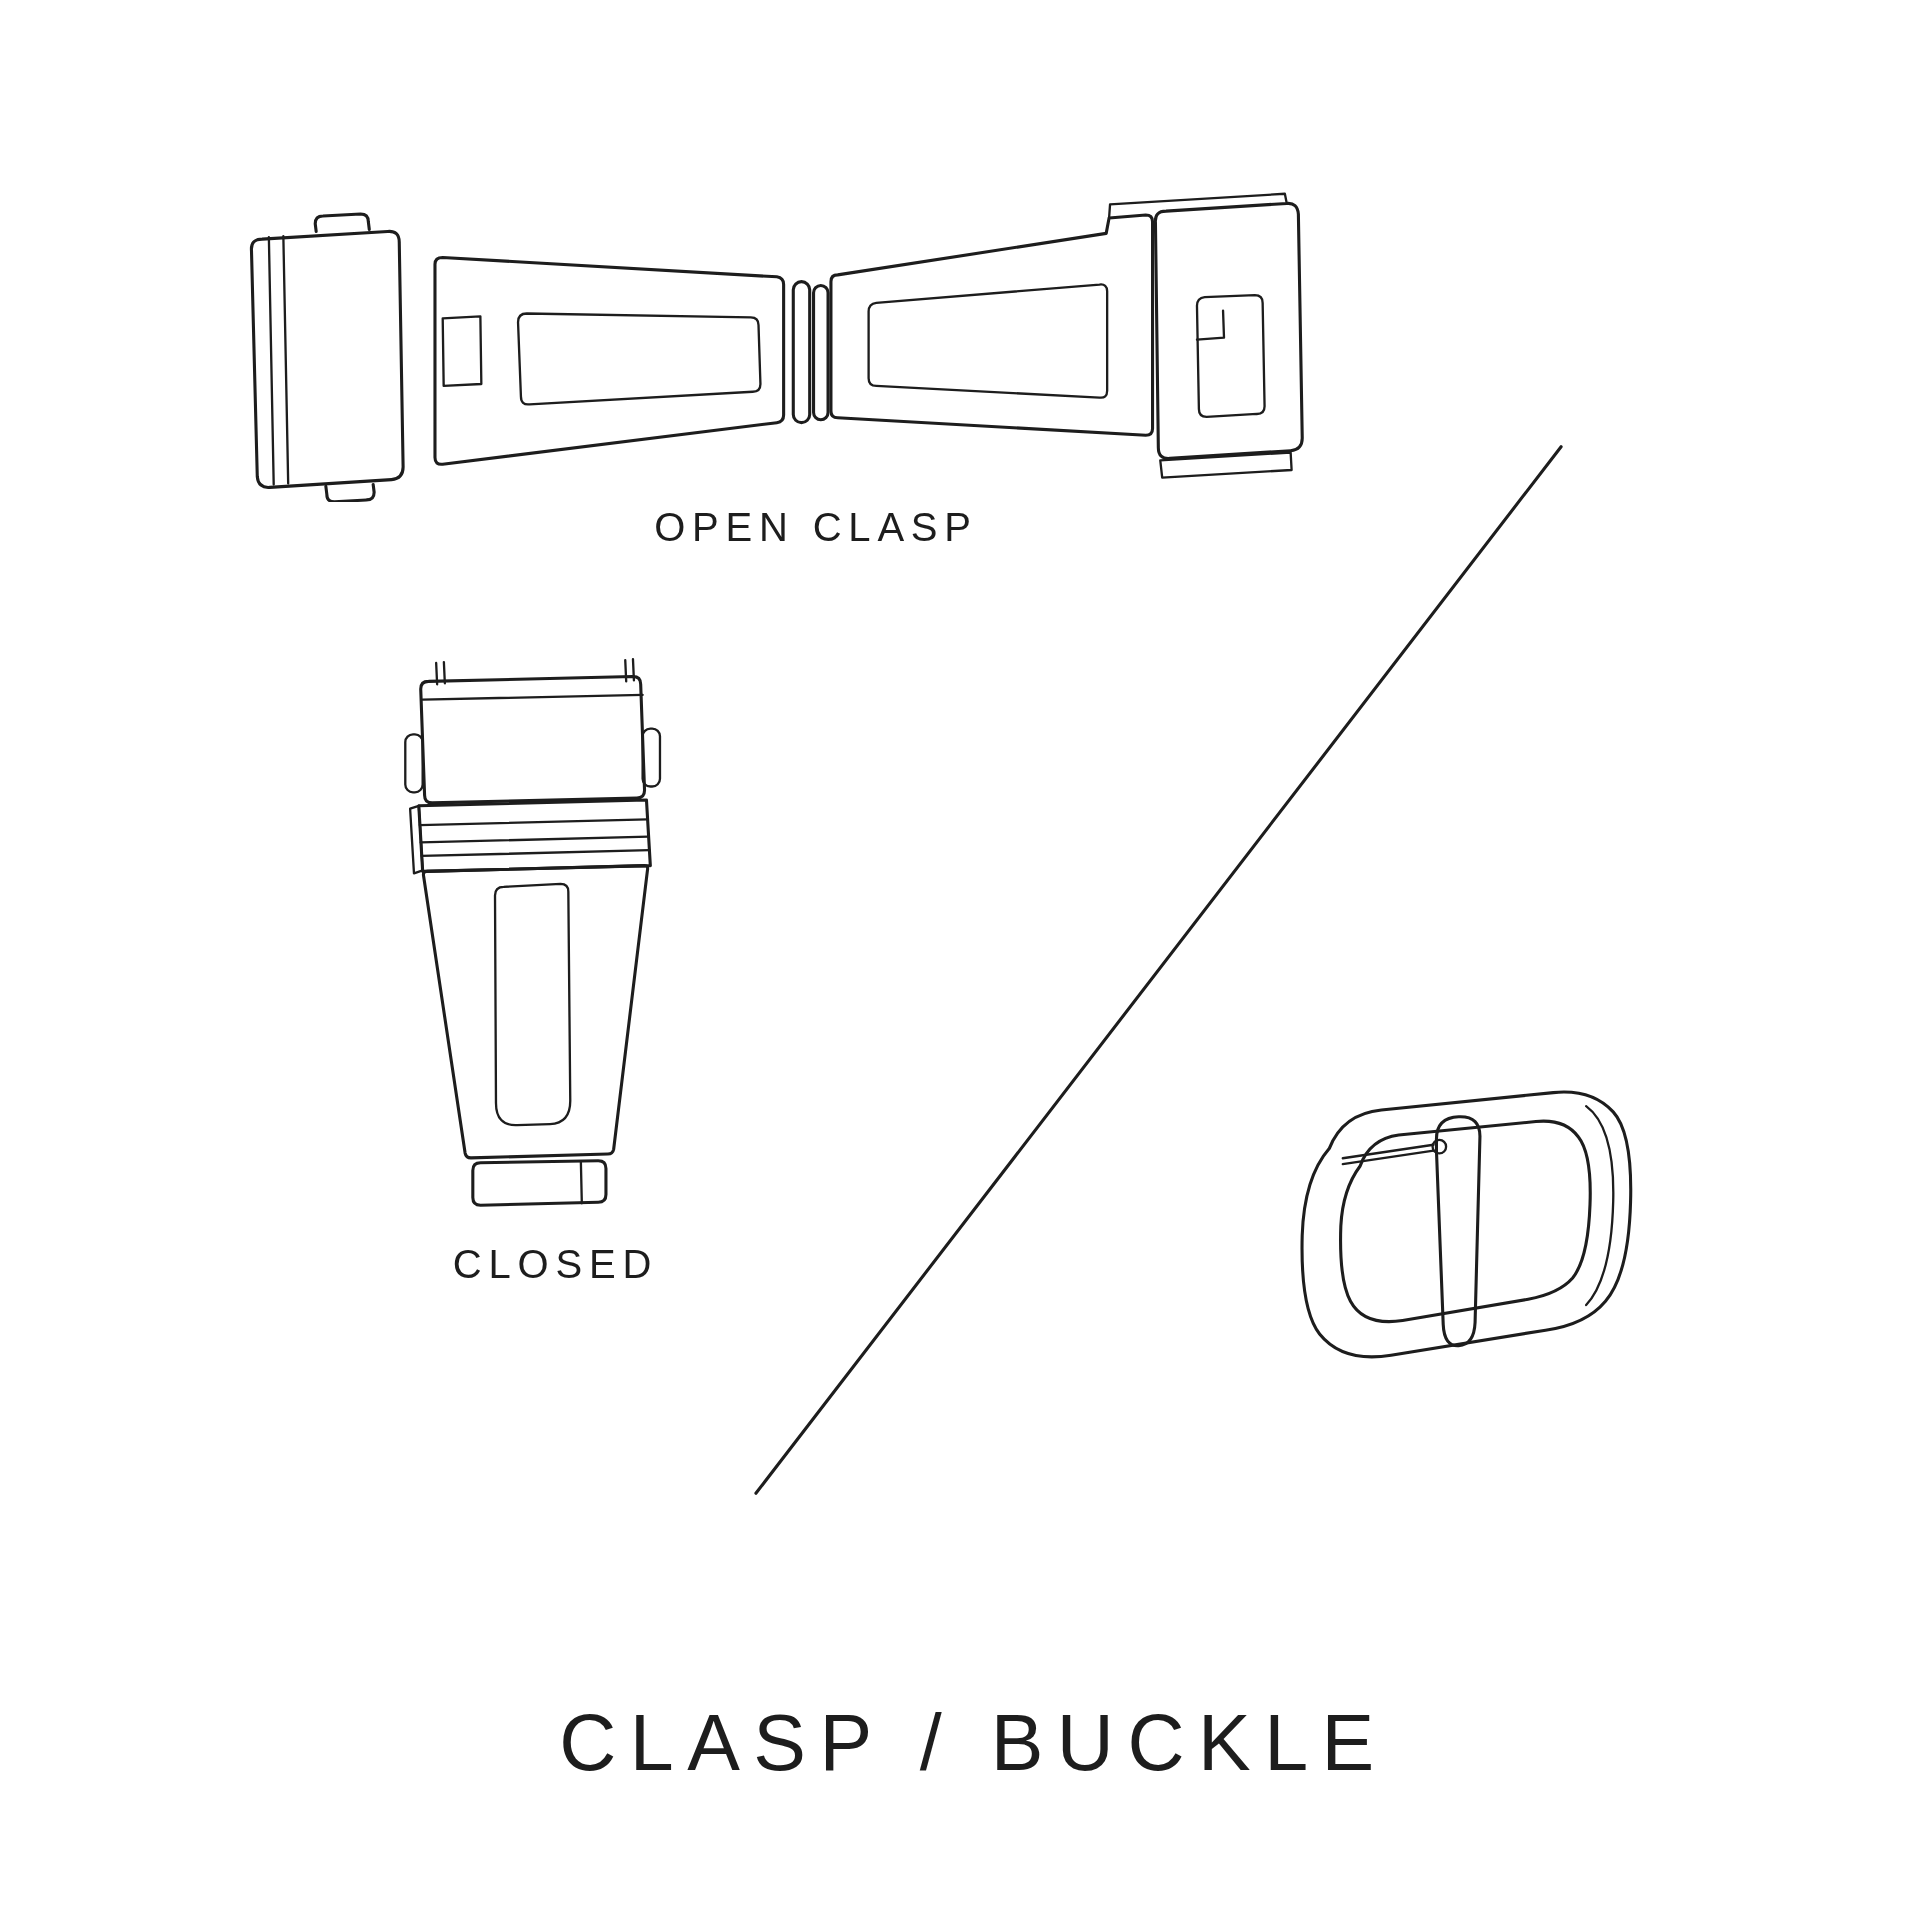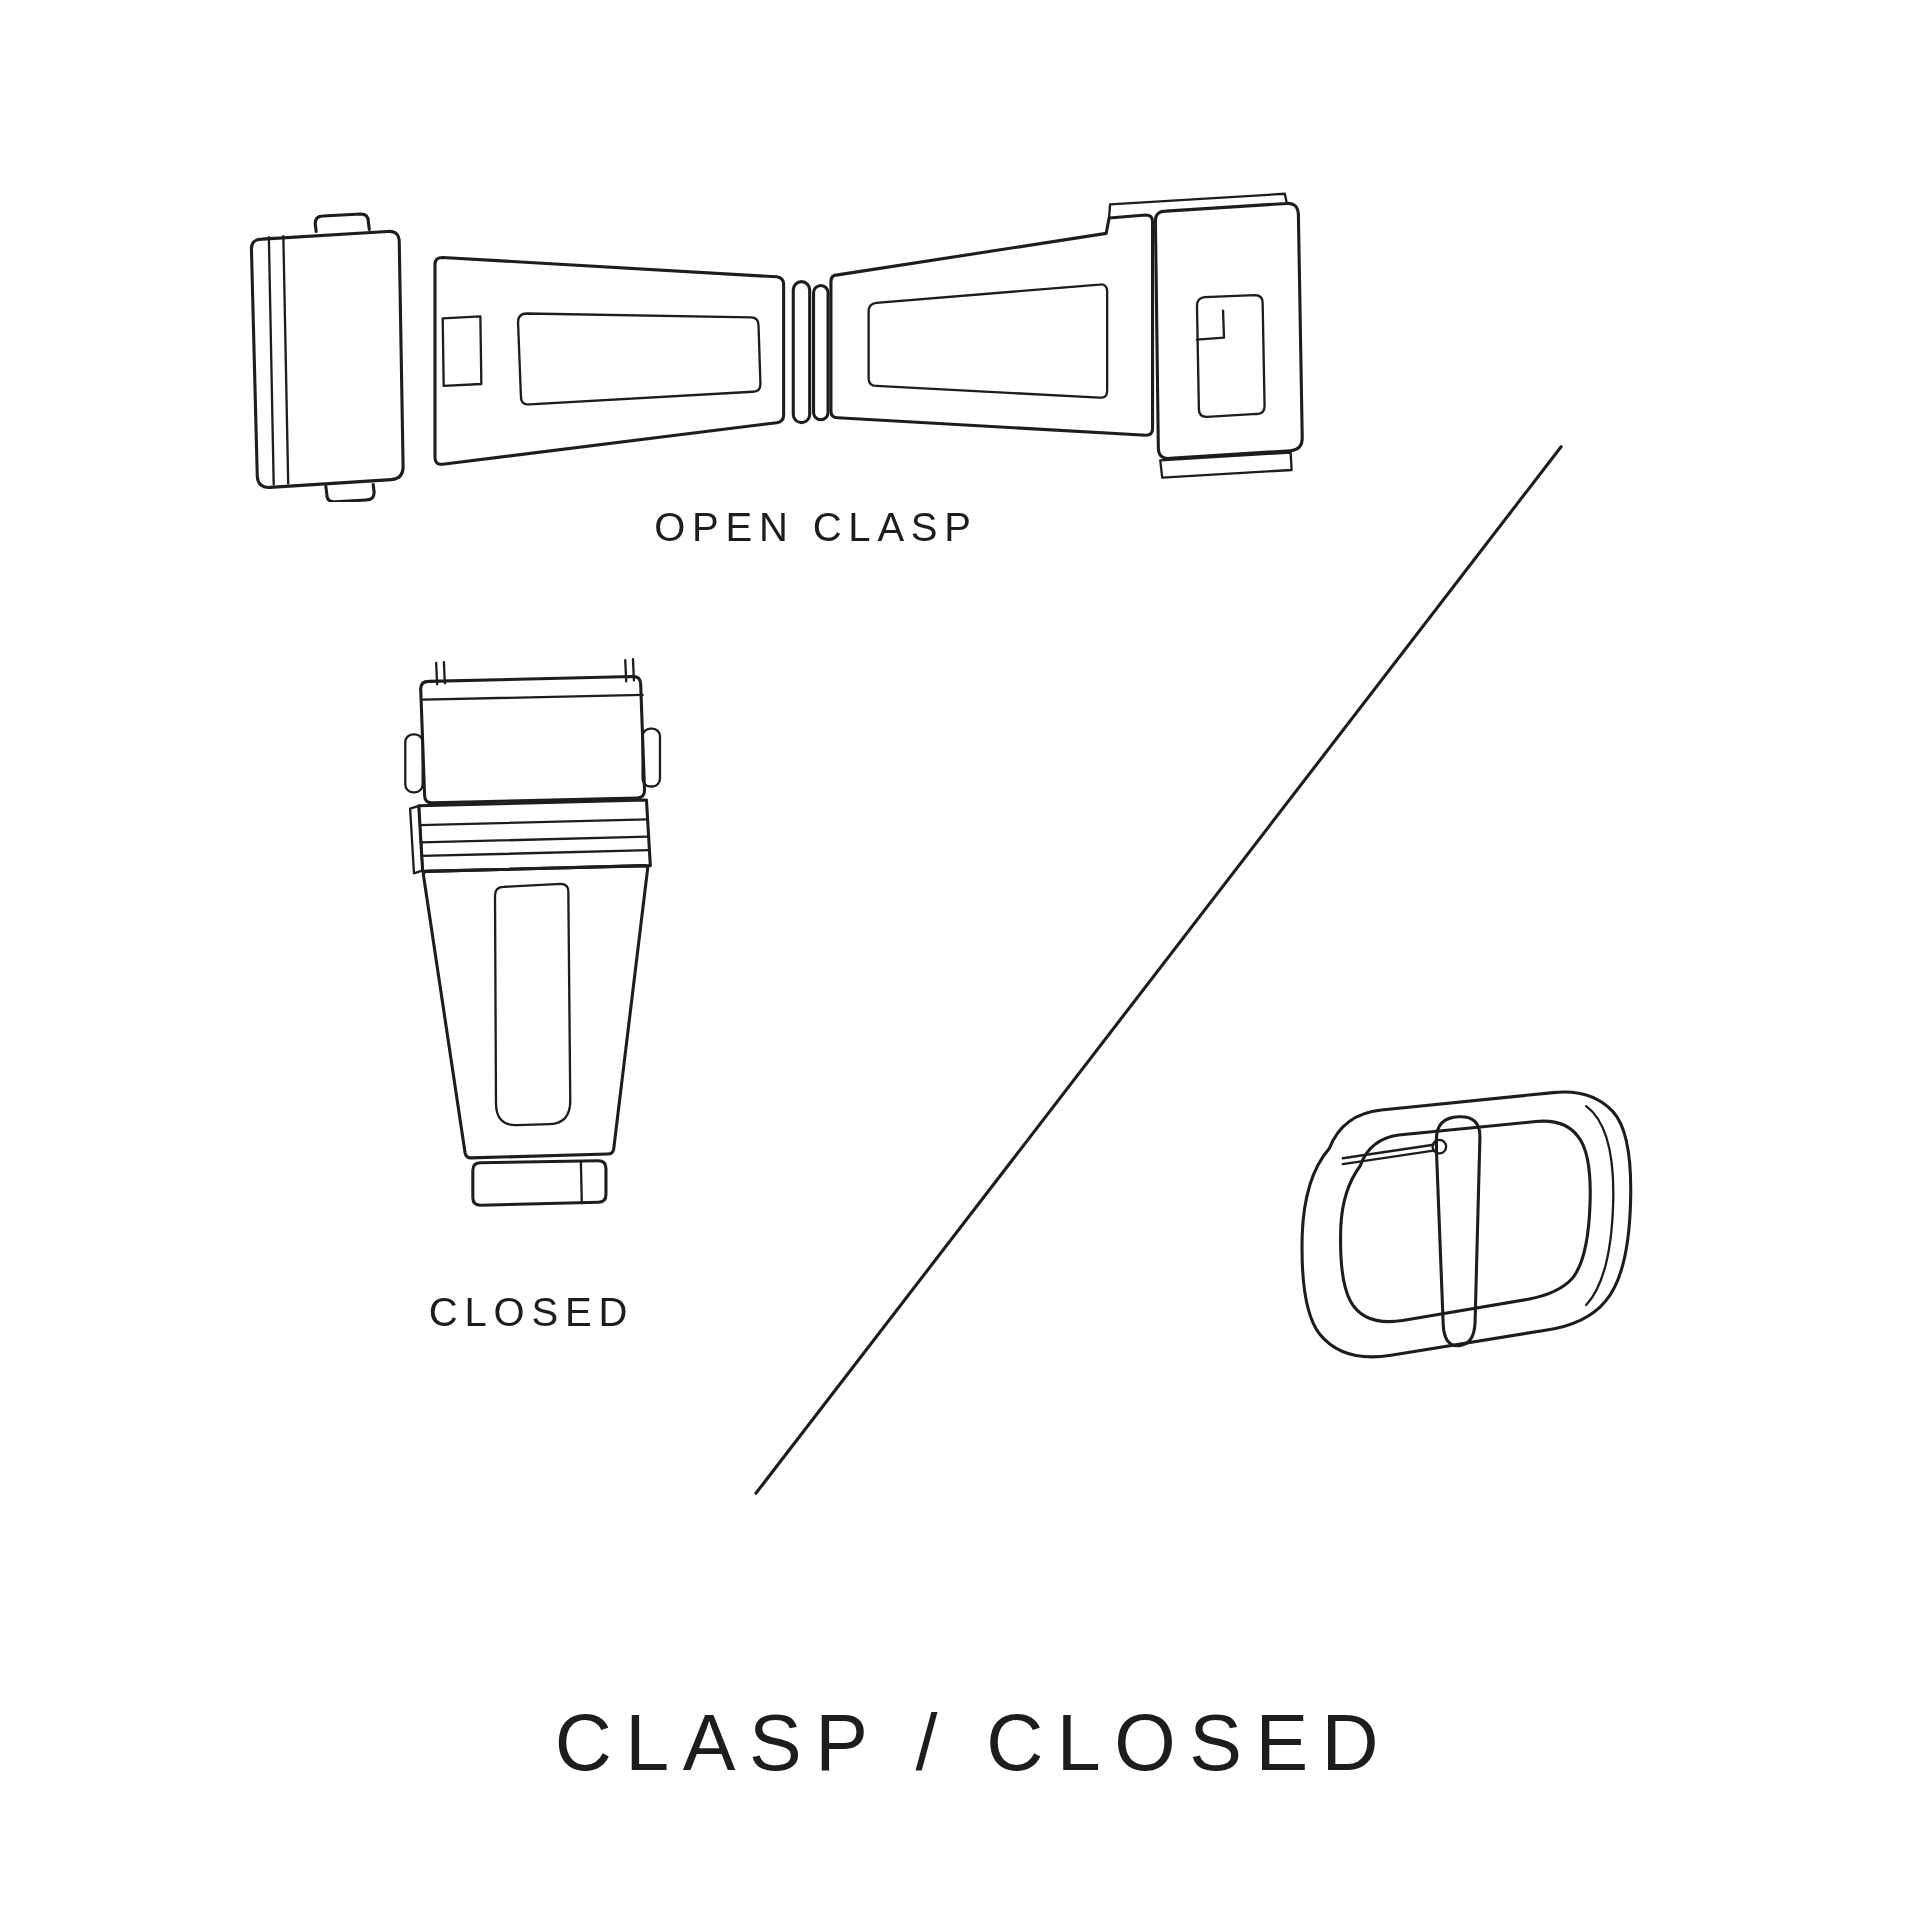--- a/index.html
+++ b/index.html
@@ -117,21 +117,21 @@
         <path d="M42,222 L268,216 Q272,216 271,221 L236,510 Q235,515 230,515 L88,519 Q83,519 82,514 L39,227 Q38,222 42,222 Z"></path>
 
         <path class="line-art-thin" d="M122,238 Q113,238 113,247 L114,462 Q114,486 136,485 L170,484 Q191,483 191,460 L189,243 Q189,235 181,235 Z"></path>
 
         <path d="M98,524 Q90,524 90,532 L90,560 Q90,568 98,568 L220,565 Q228,565 228,557 L228,530 Q228,522 220,522 Z"></path>
         <path class="line-art-thin" d="M202,523 L203,566"></path>
       </g>
     </svg>
   </div>
 
-  <div class="caption" style="left:290px; top:1242px; width:483px;margin-top:48px;">CLOSED</div>
+  <div class="caption" style="left:314px; top:1242px; width:483px;">CLOSED</div>
 
   <div class="illus" style="left:748px; top:439px; width:821px; height:1062px;">
     <svg viewBox="0 0 850 1100">
       <line class="line-art" x1="842" y1="8" x2="8" y2="1092"></line>
     </svg>
   </div>
 
   <div class="illus" style="left:1246px; top:1081px; width:406px; height:367px;">
     <svg viewBox="0 0 420 380">
       <g class="line-art">
@@ -144,16 +144,16 @@
 
         <path class="line-art-thin" d="M100,80 L194,66"></path>
         <path class="line-art-thin" d="M100,86 L194,72"></path>
         <circle class="line-art-thin" cx="200" cy="68" r="7"></circle>
 
         <path d="M197,60 Q197,38 220,37 Q243,36 242,59 L237,250 Q236,273 220,274 Q205,275 204,252 L197,72 Z"></path>
       </g>
     </svg>
   </div>
 
-  <div class="title" style="left:346px; top:1697px; width:1255px;">CLASP / CLOSED</div>
+  <div class="title" style="left:346px; top:1697px; width:1255px;">CLASP / BUCKLE</div>
 
 </div>
 
 
 </body></html>

